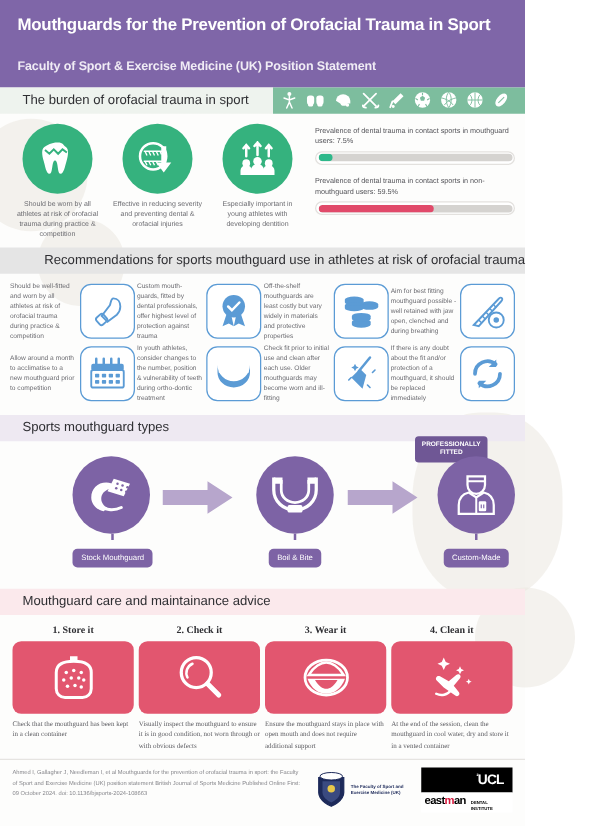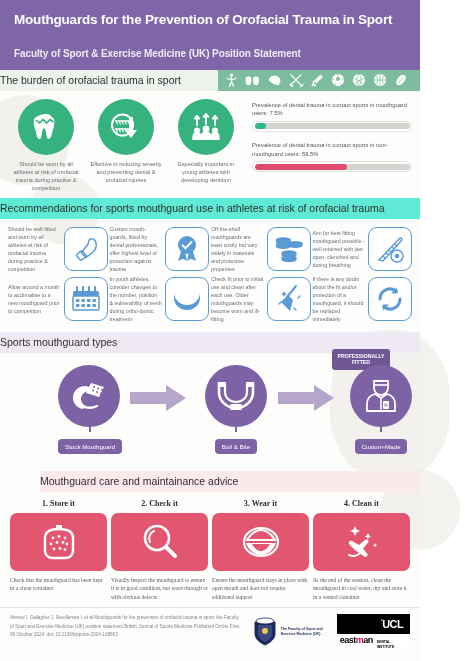--- a/index.html
+++ b/index.html
@@ -18,26 +18,26 @@
   .wm3 { width: 120px; height: 150px; left: 330px; top: 330px; border-radius: 45%; }
   .wm4 { width: 80px; height: 80px; left: 380px; top: 470px; }
 
   
   .titlebar { background: #7f66a8; padding: 12px 14px 11px 14px; position: relative; z-index: 3; }
   .t1 { color: #fff; font-size: 13.5px; font-weight: bold; letter-spacing: -.2px; line-height: 1.15; }
   .t2 { color: #f0ecf5; font-size: 10px; font-weight: bold; margin-top: 20px; letter-spacing: -.1px; }
 
   
   .sec { position: relative; z-index: 3; display: flex; align-items: center; height: 21px; }
-  .sec .lbl { font-size: 10.5px; color: #2f2f33; white-space: nowrap; }
+  .sec .lbl { font-size: 10.5px; color: #2f2f33; padding-left: 18px; white-space: nowrap; }
   .sec-green { background: linear-gradient(to right, #eef3ee 0 52%, #7dbd9e 52% 100%); }
   .sec-green .lbl { background: #eef3ee; }
-  .sec-blue { background: #5eead4; }
+  .sec-blue { background: #e5e5e5; justify-content: flex-end; }
   .sec-purple { background: #eee9f2; }
-  .sec-pink { background: #fbe9ec; margin-left: 40px; }
+  .sec-pink { background: #fbe9ec; }
   .sportrow { margin-left: auto; display: flex; gap: 7px; padding-right: 12px; align-items: center; }
   .sportrow svg { display: block; }
 
   
   .burden { position: relative; z-index: 3; display: flex; padding: 8px 8px 6px 8px; gap: 6px; }
   .burden-left { width: 238px; display: flex; gap: 4px; }
   .bcol { width: 76px; text-align: center; }
   .circ { width: 56px; height: 56px; border-radius: 50%; background: #35b27e; margin: 0 auto 5px auto;
           display: flex; align-items: center; justify-content: center; }
   .bcap { font-size: 5.6px; color: #6d6d72; line-height: 1.45; padding: 0 2px; }

